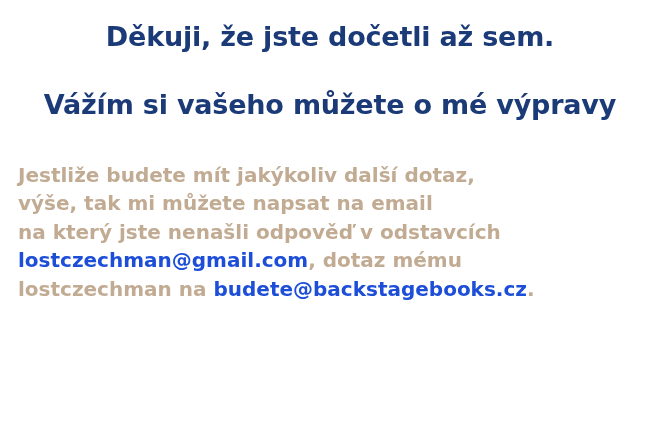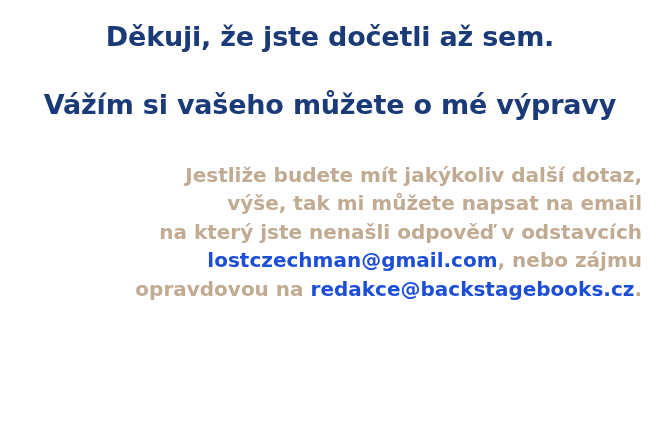--- a/index.html
+++ b/index.html
@@ -36,21 +36,21 @@
     margin-top: 6px;
   }
   .headline-2 {
     margin-top: 35px;
   }
   .headline-2 .line {
     display: block;
   }
   .note {
     margin-top: 39px;
-    text-align: right;
+    text-align: left;
     font-size: 20px;
     font-weight: bold;
     line-height: 1.42;
     color: #c2ab93;
     width: 100%;
   }
   .note .line {
     display: block;
   }
   .email {
@@ -68,17 +68,17 @@
   <h1 class="headline headline-1">Děkuji, že jste dočetli až sem.</h1>
 
   <h2 class="headline headline-2">
     <span class="line">Vážím si vašeho můžete o mé výpravy</span>
   </h2>
 
   <div class="note">
     <span class="line">Jestliže budete mít jakýkoliv další dotaz,</span>
     <span class="line">výše, tak mi můžete napsat na email</span>
     <span class="line">na který jste nenašli odpověď v odstavcích</span>
-    <span class="line"><span class="email">lostczechman@gmail.com</span><span class="punct">, nebo zájmu</span></span>
-    <span class="line"><span class="punct">opravdovou na </span><span class="email">redakce@backstagebooks.cz</span><span class="punct">.</span></span>
+    <span class="line"><span class="email">lostczechman@gmail.com</span><span class="punct">, dotaz mému</span></span>
+    <span class="line"><span class="punct">lostczechman na </span><span class="email">budete@backstagebooks.cz</span><span class="punct">.</span></span>
   </div>
 
 </div>
 
 </body></html>

